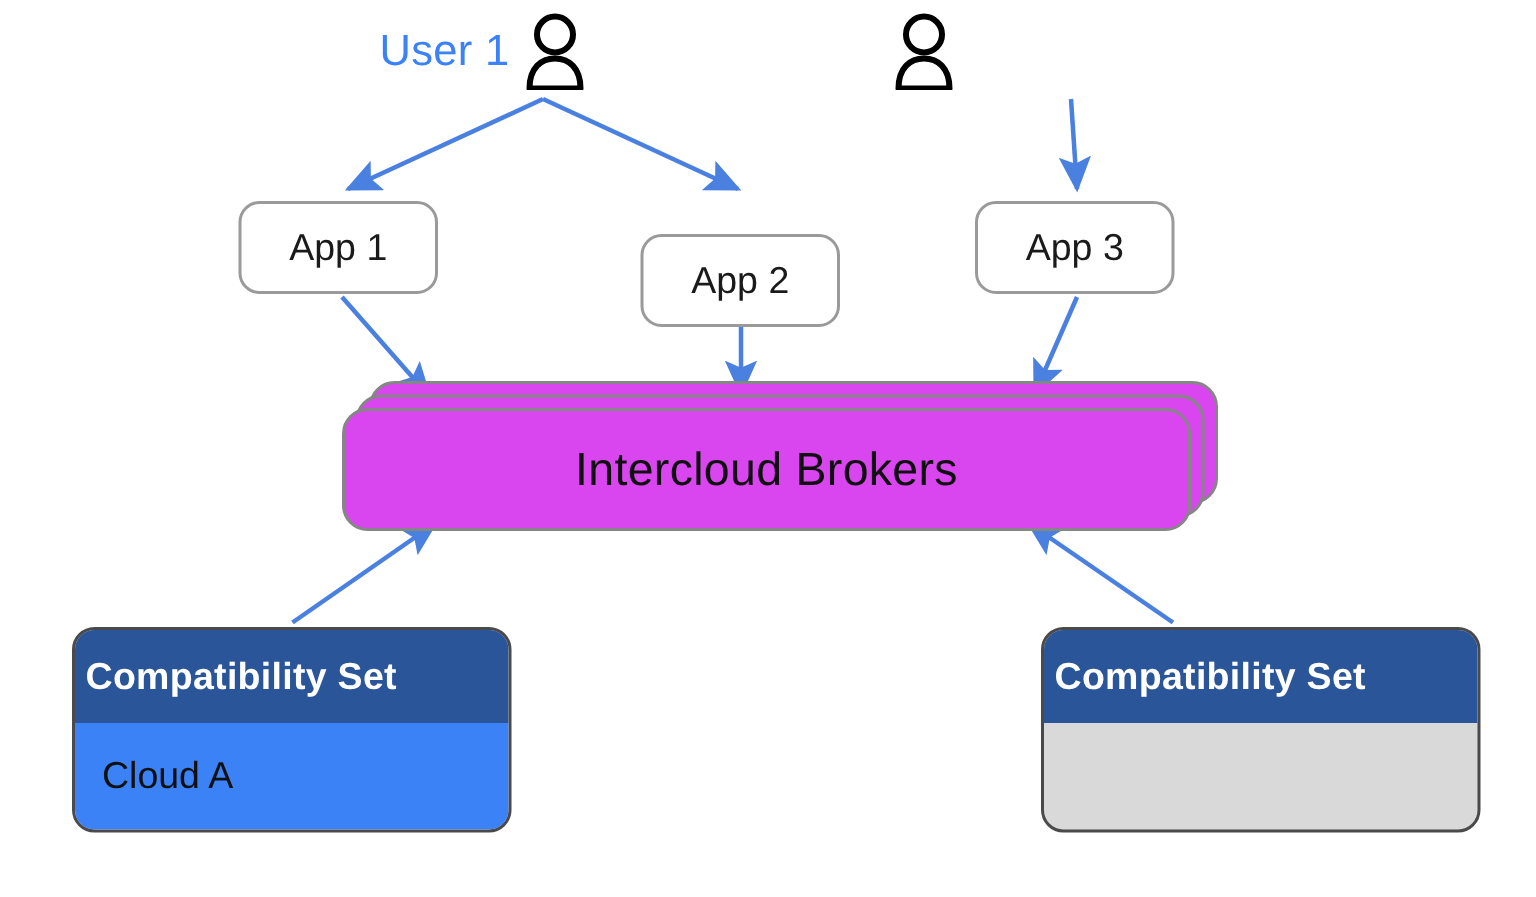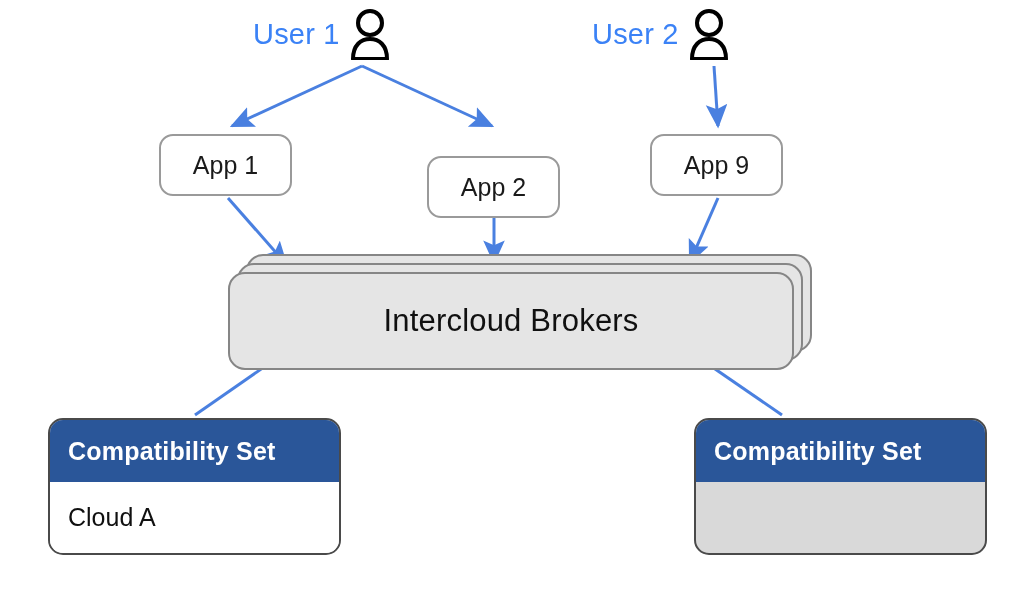--- a/index.html
+++ b/index.html
@@ -67,24 +67,24 @@
     position: absolute;
     left: 228px;
     top: 254px;
     width: 584px;
     height: 100px;
   }
   .broker-layer {
     position: absolute;
     border: 2px solid #868686;
     border-radius: 17px;
-    background: #e5e5e5;
+    background: #d946ef;
     box-sizing: border-box;
     width: 566px;
-    height: 98px;
+    height: 82px;
   }
   .broker-layer.l3 { left: 18px; top: 0px;  }
   .broker-layer.l2 { left: 9px;  top: 9px;  }
   .broker-layer.l1 {
     left: 0px;
     top: 18px;
     display: flex;
     align-items: center;
     justify-content: center;
   }
@@ -103,32 +103,32 @@
     border-radius: 15px;
     overflow: hidden;
     box-sizing: border-box;
     background: #d9d9d9;
   }
   .cloud-header {
     height: 62px;
     background: #2a5699;
     display: flex;
     align-items: center;
-    padding-left: 18px;
+    padding-left: 7px;
     box-sizing: border-box;
   }
   .cloud-header-label {
     font-size: 25px;
     font-weight: bold;
     color: #ffffff;
     letter-spacing: 0.2px;
   }
   .cloud-body {
     height: 71px;
-    background: #ffffff;
+    background: #3b82f6;
     display: flex;
     align-items: center;
     padding-left: 18px;
     box-sizing: border-box;
   }
   .cloud-body-label {
     font-size: 25px;
     color: #101010;
   }
 </style>
@@ -165,37 +165,36 @@
     <span class="user-label">User 1</span>
     <span>
       <svg class="user-icon" width="48" height="52" viewBox="0 0 48 52" xmlns="http://www.w3.org/2000/svg">
         <circle cx="24" cy="15" r="12" fill="none" stroke="#000000" stroke-width="4"></circle>
         <path d="M7,51 C7,37 15,31 24,31 C33,31 41,37 41,51 Z" fill="none" stroke="#000000" stroke-width="4" stroke-linejoin="round"></path>
       </svg>
     </span>
   </div>
 
   <div class="user" style="left:592px; top:8px;">
-    <span class="user-label">User 2</span>
     <span>
       <svg class="user-icon" width="48" height="52" viewBox="0 0 48 52" xmlns="http://www.w3.org/2000/svg">
         <circle cx="24" cy="15" r="12" fill="none" stroke="#000000" stroke-width="4"></circle>
         <path d="M7,51 C7,37 15,31 24,31 C33,31 41,37 41,51 Z" fill="none" stroke="#000000" stroke-width="4" stroke-linejoin="round"></path>
       </svg>
     </span>
   </div>
 
   <div class="app-box" style="left:159px; top:134px;">
     <span class="app-label">App 1</span>
   </div>
   <div class="app-box" style="left:427px; top:134px;margin-top:22px;">
     <span class="app-label">App 2</span>
   </div>
   <div class="app-box" style="left:650px; top:134px;">
-    <span class="app-label">App 9</span>
+    <span class="app-label">App 3</span>
   </div>
 
   <div class="broker-stack">
     <div class="broker-layer l3"></div>
     <div class="broker-layer l2"></div>
     <div class="broker-layer l1">
       <span class="broker-label">Intercloud Brokers</span>
     </div>
   </div>
 

